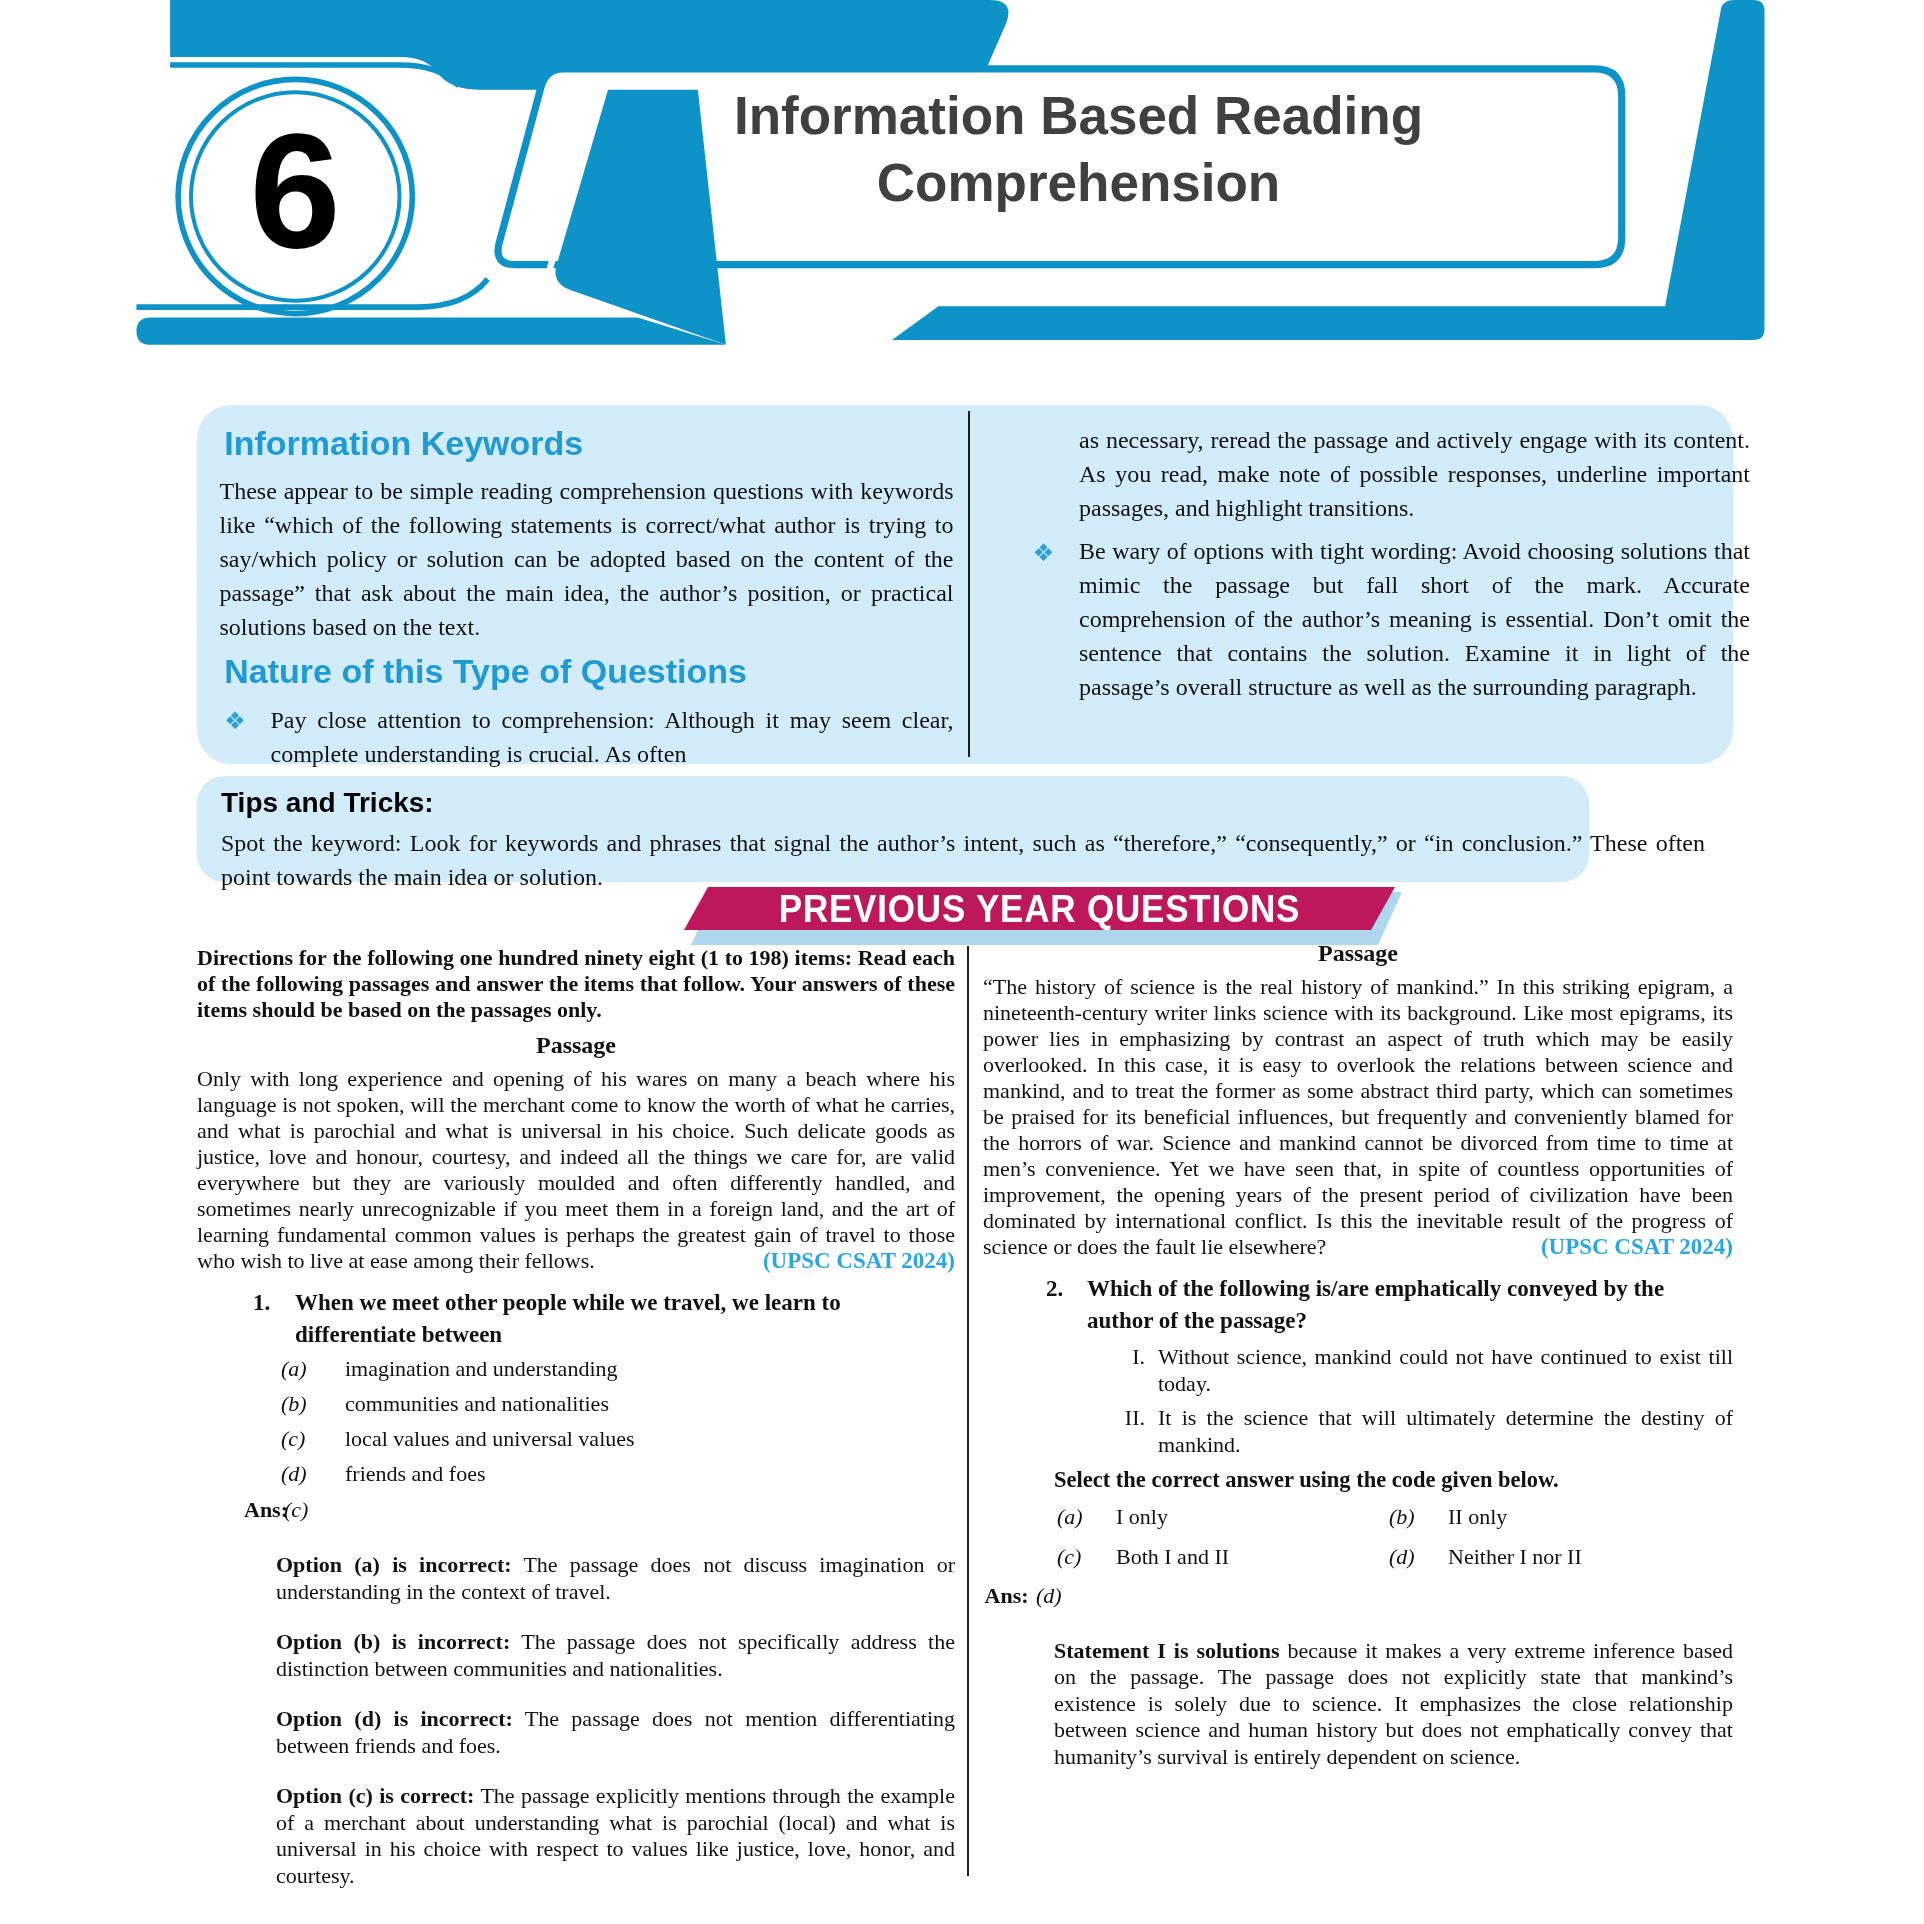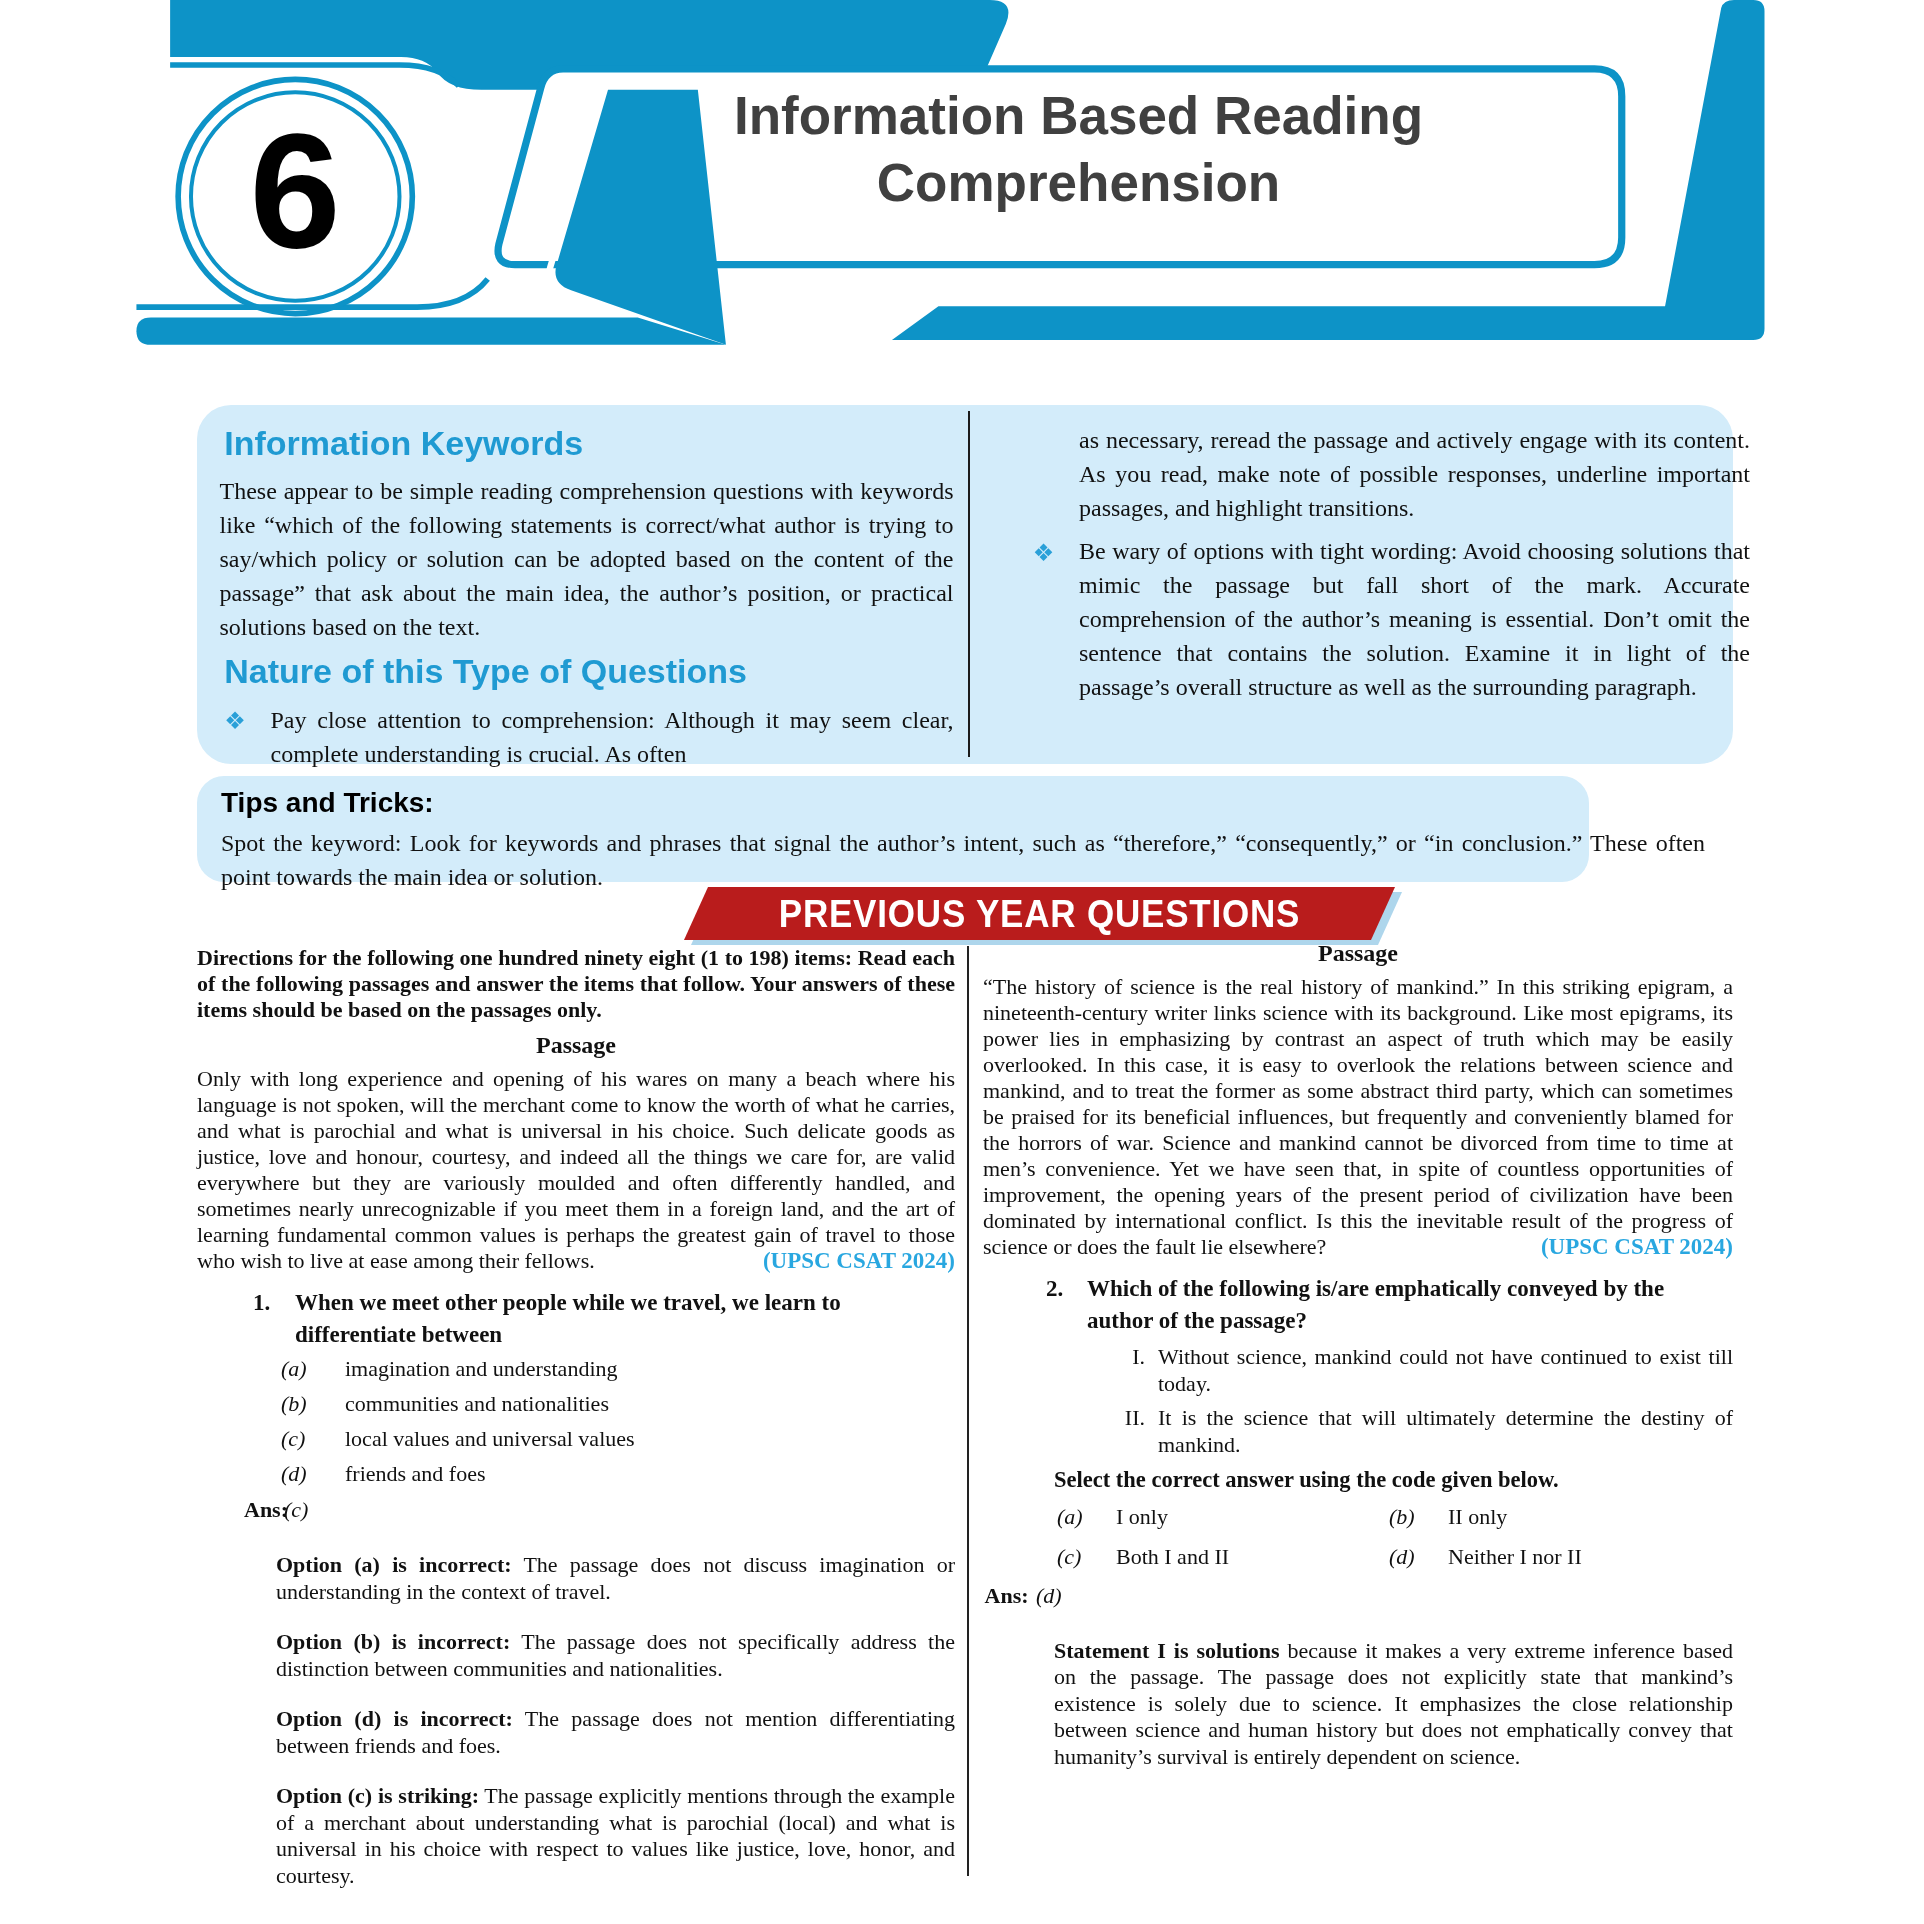--- a/index.html
+++ b/index.html
@@ -20,21 +20,21 @@
     color:#1f9ad2;margin:8px 0 11.2px 4.8px;}
   .boxtext{font-size:24px;line-height:34px;text-align:justify;}
   .bullet{position:relative;padding-left:51px;margin-top:3.2px;}
   .bullet .bchar{position:absolute;left:4.8px;top:1.6px;color:#2aa0d8;font-size:24px;font-family:"DejaVu Sans",sans-serif;}
   .hang{padding-left:51px;}
   .tips-box{left:197px;top:776px;width:1392px;height:106px;}
   .tips-inner{position:absolute;left:24px;top:11.2px;width:1484px;}
   .tips-head{font-family:"Liberation Sans", sans-serif;font-weight:bold;font-size:28px;color:#000;margin-bottom:6.4px;}
   .banner-shadow{position:absolute;left:691px;top:892px;width:711px;height:53px;background:#aed6ec;
     clip-path:polygon(24px 0,100% 0,calc(100% - 24px) 100%,0 100%);}
-  .banner{position:absolute;left:684px;top:887px;width:711px;height:53px;background:#b91c1c;
+  .banner{position:absolute;left:684px;top:887px;width:711px;height:43px;background:#be185d;
     clip-path:polygon(24px 0,100% 0,calc(100% - 24px) 100%,0 100%);
     display:flex;align-items:center;justify-content:center;}
   .banner span{font-family:"Liberation Sans", sans-serif;font-weight:bold;font-size:35px;color:#fff;
     text-transform:uppercase;letter-spacing:0.8px;transform:scaleY(1.12);}
   .col{position:absolute;top:940px;font-size:22px;line-height:26px;}
   .col-left{left:197px;width:758px;}
   .col-right{left:983px;width:750px;}
   .main-divider{position:absolute;left:967px;top:946px;width:1.6px;height:930px;background:#222;}
   .directions{font-weight:bold;text-align:justify;margin:4.8px 0 0 0;}
   .passage-head{text-align:center;font-weight:bold;font-size:24px;margin:9.6px 0 8px 0;}
@@ -160,21 +160,21 @@
     <p class="expl">
       <b>Option (a) is incorrect:</b><span> The passage does not discuss imagination or understanding in the context of travel.</span>
     </p>
     <p class="expl">
       <b>Option (b) is incorrect:</b><span> The passage does not specifically address the distinction between communities and nationalities.</span>
     </p>
     <p class="expl">
       <b>Option (d) is incorrect:</b><span> The passage does not mention differentiating between friends and foes.</span>
     </p>
     <p class="expl">
-      <b>Option (c) is striking:</b><span> The passage explicitly mentions through the example of a merchant about understanding what is parochial (local) and what is universal in his choice with respect to values like justice, love, honor, and courtesy.</span>
+      <b>Option (c) is correct:</b><span> The passage explicitly mentions through the example of a merchant about understanding what is parochial (local) and what is universal in his choice with respect to values like justice, love, honor, and courtesy.</span>
     </p>
   </div>
 
   <div class="col col-right">
     <div class="passage-head" style="margin-top:0;">Passage</div>
     <p class="passage">“The history of science is the real history of mankind.” In this striking epigram, a nineteenth-century writer links science with its background. Like most epigrams, its power lies in emphasizing by contrast an aspect of truth which may be easily overlooked. In this case, it is easy to overlook the relations between science and mankind, and to treat the former as some abstract third party, which can sometimes be praised for its beneficial influences, but frequently and conveniently blamed for the horrors of war. Science and mankind cannot be divorced from time to time at men’s convenience. Yet we have seen that, in spite of countless opportunities of improvement, the opening years of the present period of civilization have been dominated by international conflict. Is this the inevitable result of the progress of science or does the fault lie elsewhere?</p>
     <div class="src-line">(UPSC CSAT 2024)</div>
 
     <div class="qline">
       <span class="qnum">2.</span>

